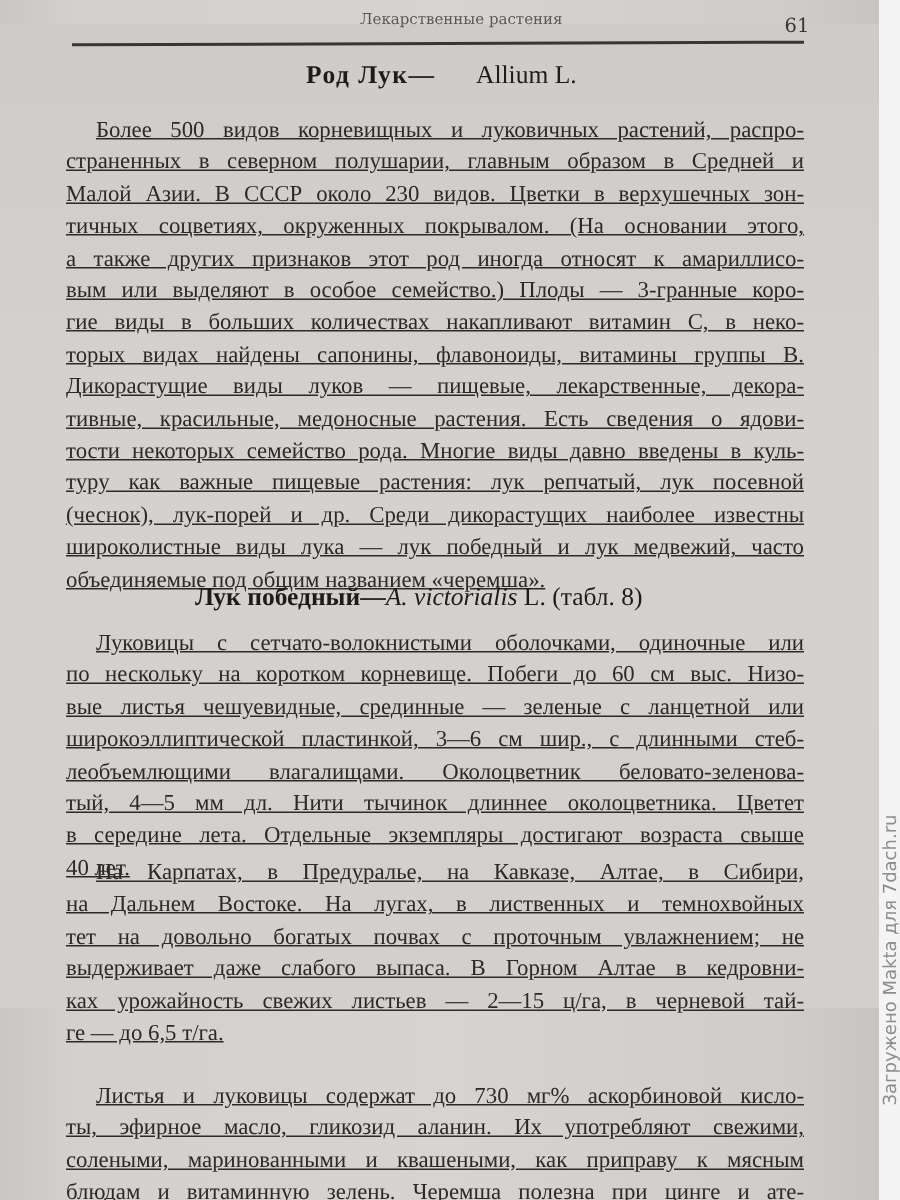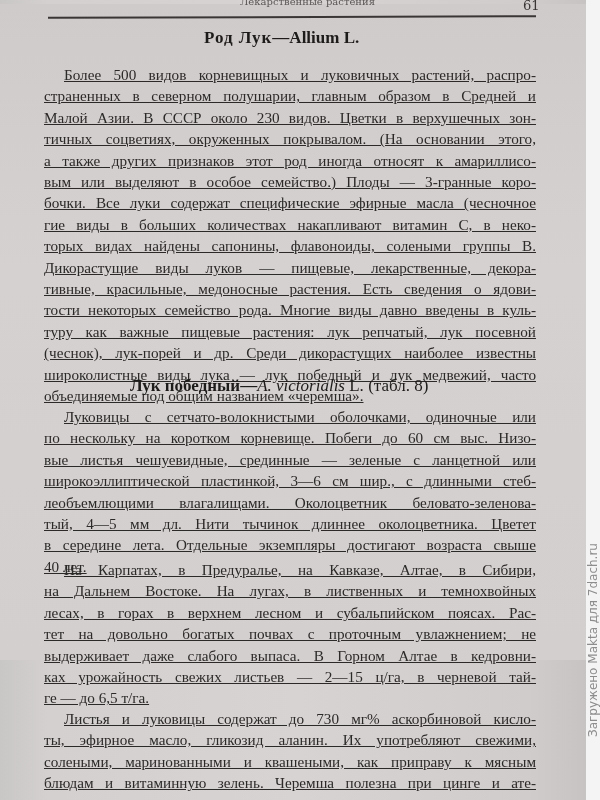--- a/index.html
+++ b/index.html
@@ -2,28 +2,28 @@
 <html><head>
 <meta charset="utf-8">
 <style>
   html, body { margin:0; padding:0; }
   body {
     width:600px; height:800px; overflow:hidden; position:relative;
     background: linear-gradient(90deg, #c9c6c6 0%, #d3d0cf 8%, #d6d3d2 50%, #cfcccb 88%, #c4c1c0 100%);
     font-family: "DejaVu Serif", "Liberation Serif", serif;
     color:#2a2727;
   }
-  .page { position:absolute; left:0; top:4px; width:586px; height:656px;
+  .page { position:absolute; left:0; top:16px; width:586px; height:656px;
     background: linear-gradient(180deg, #cfcbca 0%, #d4d1d0 40%, #d2cfce 100%); }
   .strip { position:absolute; right:0; top:0; width:14px; height:800px; background:#f4f4f4; }
   .header-rule { position:absolute; left:48px; top:12px; width:488px; height:2px; background:#3a3636; transform:rotate(-0.2deg); }
   .page-number { position:absolute; left:523px; top:-6px; font-size:13px; color:#3a3636; }
   .running-head { position:absolute; left:240px; top:-8px; font-size:10px; color:#5a5555; }
   .heading { position:absolute; font-family:"Liberation Serif", serif; font-weight:bold; font-size:17px; color:#1e1b1b; white-space:nowrap; }
-  .heading .latin { font-weight:bold; }
+  .heading .latin { font-weight:normal;margin-left:28px; }
   .heading .italic { font-style:italic; font-weight:normal; }
   .heading .plain { font-weight:normal; }
   .para { position:absolute; left:44px; width:492px; font-family:"Liberation Serif", serif; font-size:15.2px; line-height:21.4px; text-align:justify; color:#2c2929;text-decoration:underline; }
   .line { display:block; white-space:nowrap; text-align-last:justify; text-align:justify; }
   .line.last { text-align-last:left; }
   .indent { padding-left:20px; }
   .watermark { position:absolute; right:0px; top:480px; width:14px; height:320px; }
   .watermark span { position:absolute; left:50%; top:50%; transform:translate(-50%,-50%) rotate(-90deg); white-space:nowrap; font-family:"DejaVu Sans", sans-serif; font-size:12px; color:#8d8d8d; }
 </style>
 </head>
@@ -38,23 +38,22 @@
     <span style="letter-spacing:1px;">Род Лук</span><span>—</span><span class="latin">Allium L.</span>
   </div>
 
   <div class="para" style="top:60px;" id="genus-para">
       <span class="line indent">Более 500 видов корневищных и луковичных растений, распро-</span>
       <span class="line">страненных в северном полушарии, главным образом в Средней и</span>
       <span class="line">Малой Азии. В СССР около 230 видов. Цветки в верхушечных зон-</span>
       <span class="line">тичных соцветиях, окруженных покрывалом. (На основании этого,</span>
       <span class="line">а также других признаков этот род иногда относят к амариллисо-</span>
       <span class="line">вым или выделяют в особое семейство.) Плоды — 3-гранные коро-</span>
-      <span class="line">бочки. Все луки содержат специфические эфирные масла (чесночное</span>
       <span class="line">гие виды в больших количествах накапливают витамин С, в неко-</span>
-      <span class="line">торых видах найдены сапонины, флавоноиды, солеными группы В.</span>
+      <span class="line">торых видах найдены сапонины, флавоноиды, витамины группы В.</span>
       <span class="line">Дикорастущие виды луков — пищевые, лекарственные, декора-</span>
       <span class="line">тивные, красильные, медоносные растения. Есть сведения о ядови-</span>
       <span class="line">тости некоторых семейство рода. Многие виды давно введены в куль-</span>
       <span class="line">туру как важные пищевые растения: лук репчатый, лук посевной</span>
       <span class="line">(чеснок), лук-порей и др. Среди дикорастущих наиболее известны</span>
       <span class="line">широколистные виды лука — лук победный и лук медвежий, часто</span>
       <span class="line last">объединяемые под общим названием «черемша».</span>
     </div>
 
   <div class="heading" style="left:130px; top:372px;">
@@ -69,21 +68,20 @@
       <span class="line">вые листья чешуевидные, срединные — зеленые с ланцетной или</span>
       <span class="line">широкоэллиптической пластинкой, 3—6 см шир., с длинными стеб-</span>
       <span class="line">леобъемлющими влагалищами. Околоцветник беловато-зеленова-</span>
       <span class="line">тый, 4—5 мм дл. Нити тычинок длиннее околоцветника. Цветет</span>
       <span class="line">в середине лета. Отдельные экземпляры достигают возраста свыше</span>
       <span class="line last">40 лет.</span>
     </div>
   <div class="para" style="top:555px;" id="sp-para-1">
       <span class="line indent">На Карпатах, в Предуралье, на Кавказе, Алтае, в Сибири,</span>
       <span class="line">на Дальнем Востоке. На лугах, в лиственных и темнохвойных</span>
-      <span class="line">лесах, в горах в верхнем лесном и субальпийском поясах. Рас-</span>
       <span class="line">тет на довольно богатых почвах с проточным увлажнением; не</span>
       <span class="line">выдерживает даже слабого выпаса. В Горном Алтае в кедровни-</span>
       <span class="line">ках урожайность свежих листьев — 2—15 ц/га, в черневой тай-</span>
       <span class="line last">ге — до 6,5 т/га.</span>
     </div>
   <div class="para" style="top:704px;" id="sp-para-2">
       <span class="line indent">Листья и луковицы содержат до 730 мг% аскорбиновой кисло-</span>
       <span class="line">ты, эфирное масло, гликозид аланин. Их употребляют свежими,</span>
       <span class="line">солеными, маринованными и квашеными, как приправу к мясным</span>
       <span class="line">блюдам и витаминную зелень. Черемша полезна при цинге и ате-</span>

